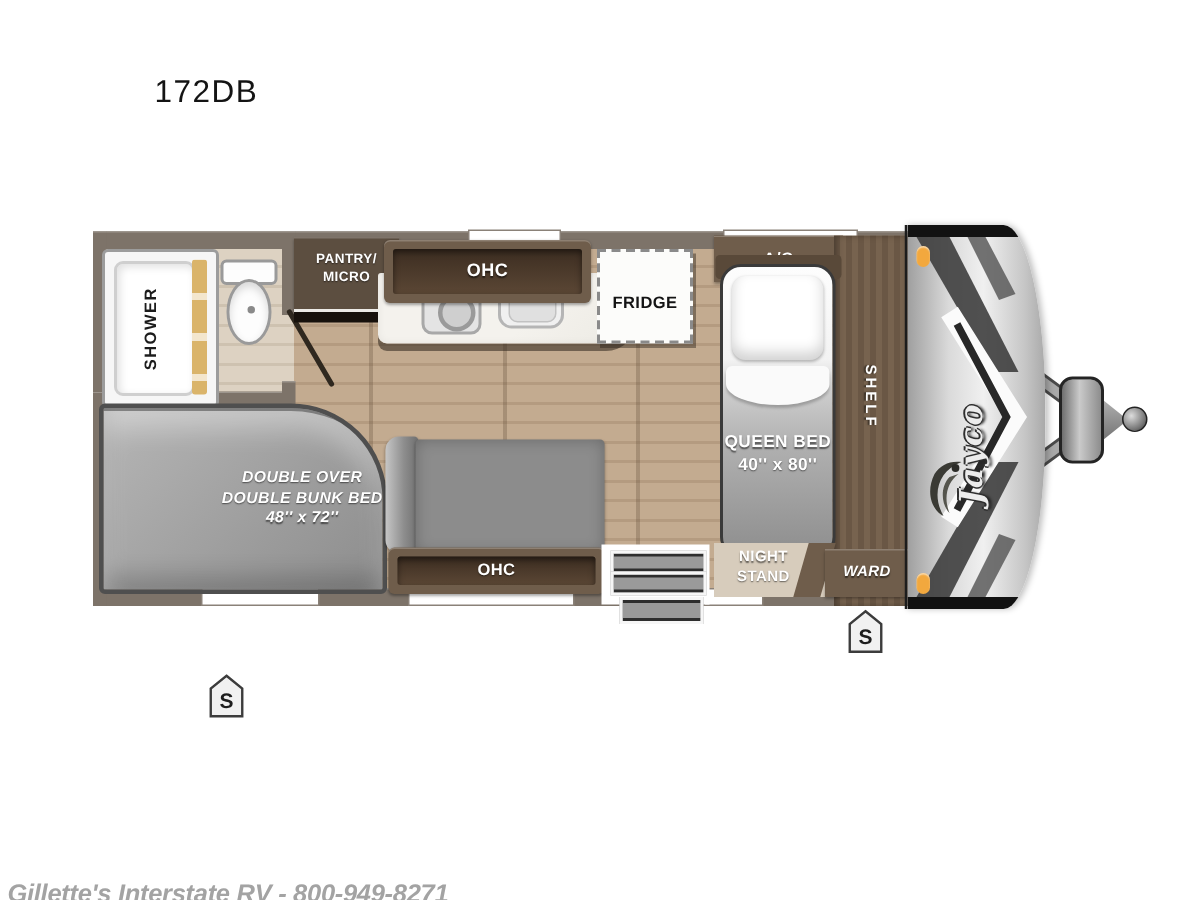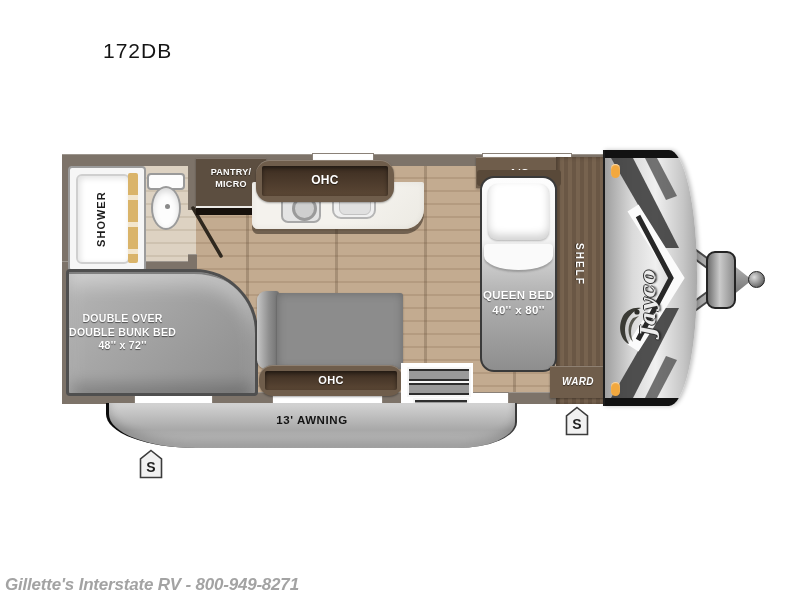--- a/index.html
+++ b/index.html
@@ -3,38 +3,38 @@
 <meta charset="utf-8">
 <style>
   html,body{margin:0;padding:0;background:#fff;}
   #stage{position:relative;width:800px;height:600px;background:#fff;overflow:hidden;
          font-family:"Liberation Sans",sans-serif;}
   .abs{position:absolute;}
   .lbl{position:absolute;color:#fff;font-weight:bold;text-align:center;
        text-shadow:0 1px 1px rgba(0,0,0,.55);white-space:pre-line;line-height:1.3;
        letter-spacing:.3px;}
   .dark-lbl{position:absolute;color:#141414;font-weight:bold;text-align:center;
-       white-space:pre-line;line-height:1.25;letter-spacing:.3px;}
+       white-space:pre-line;line-height:1.25;letter-spacing:.3px;margin-top:11px;}
   .wall{position:absolute;background:#7d7369;box-shadow:inset 0 1px 0 rgba(255,255,255,.25);}
   .win{position:absolute;background:#fff;box-shadow:0 0 0 1px #8a8178;}
   .floor{position:absolute;
      background:
        repeating-linear-gradient(90deg, rgba(90,70,50,0) 0 86px, rgba(90,70,50,.28) 86px 89px),
        repeating-linear-gradient(180deg,#c3ab90 0 11px,#b49b80 11px 13px);}
   .bathfloor{position:absolute;
      background:
        repeating-linear-gradient(90deg, rgba(120,100,80,0) 0 64px, rgba(120,100,80,.22) 64px 66px),
        repeating-linear-gradient(180deg,#ddd2c2 0 11px,#cec2b0 11px 13px);}
-  .cab{position:absolute;background:#6f5d4b;border-radius:14px;
+  .cab{position:absolute;background:#6f5d4b;border-radius:4px;
        box-shadow:inset 0 1px 0 rgba(255,255,255,.22), 0 1px 2px rgba(0,0,0,.35);}
   .ohc-inner{position:absolute;left:6px;right:6px;top:6px;bottom:6px;border-radius:2px;
        background:linear-gradient(180deg,#3c2d21,#5b4735);
        box-shadow:inset 0 2px 4px rgba(0,0,0,.5);
        display:flex;align-items:center;justify-content:center;}
-  .mattress-text{display:flex;align-items:center;justify-content:flex-start;}
+  .mattress-text{display:flex;align-items:center;justify-content:flex-end;font-style:italic;}
   .step{position:absolute;background:#9a9a9a;border:2px solid #f6f6f6;
         box-shadow:inset 0 2px 0 #2e2e2e, inset 0 -2px 0 #2e2e2e;}
   svg{display:block;}
 </style>
 </head>
 <body>
 
 <div id="stage">
 
   <div class="dark-lbl" style="left:103px;top:38px;font-size:21px;font-weight:normal;letter-spacing:1px;">172DB</div>
@@ -86,38 +86,46 @@
   <div class="abs" style="left:332px;top:187px;width:44px;height:32px;background:#f0f0f0;border:2px solid #b5b5b5;border-radius:9px;box-sizing:border-box;">
     <div class="abs" style="left:5px;top:4px;width:30px;height:20px;background:#e0e0e0;border:1px solid #c2c2c2;border-radius:6px;"></div>
   </div>
 
   <div class="cab" style="left:256px;top:160px;width:138px;height:42px;">
     <div class="ohc-inner">
       <div class="lbl" style="position:static;font-size:12px;">OHC</div>
     </div>
   </div>
 
+  <div class="abs" style="left:398px;top:166px;width:64px;height:63px;background:#fcfcfa;border:2px dashed #8a8a8a;box-sizing:border-box;display:flex;align-items:center;justify-content:center;box-shadow:2px 3px 0 rgba(45,36,27,.45);">
+    <div class="dark-lbl" style="position:static;font-size:11px;">FRIDGE</div>
+  </div>
 
   <div class="cab" style="left:476px;top:157px;width:86px;height:31px;border-radius:0;">
     <div class="lbl" style="left:0;top:9px;width:86px;font-size:11px;">A/C</div>
   </div>
 
   <div class="abs" style="left:556px;top:157px;width:50px;height:247px;background:repeating-linear-gradient(90deg,#6a5745 0 4px,#77634f 4px 8px);box-shadow:inset 2px 0 4px rgba(0,0,0,.3);">
     <div class="lbl" style="left:17px;top:86px;font-size:10px;writing-mode:vertical-rl;letter-spacing:2px;">SHELF</div>
   </div>
 
   <div class="abs" style="left:477px;top:170px;width:84px;height:16px;background:#594939;border-radius:3px;"></div>
   <div class="abs" style="left:480px;top:176px;width:77px;height:196px;border-radius:14px;border:2px solid #3a3a3a;box-sizing:border-box;
               background:linear-gradient(180deg,#fdfdfd 0%,#f3f3f3 32%,#cccccc 44%,#b0b0b0 62%,#8e8e8e 100%);">
     <div class="abs" style="left:6px;top:6px;width:61px;height:56px;background:#ffffff;border-radius:9px;box-shadow:inset 0 -5px 9px rgba(0,0,0,.18),0 1px 2px rgba(0,0,0,.25);"></div>
     <div class="abs" style="left:2px;top:66px;width:69px;height:26px;background:#fafafa;border-radius:4px 4px 50% 50%/4px 4px 14px 14px;box-shadow:0 2px 2px rgba(0,0,0,.22);"></div>
     <div class="lbl" style="left:0;top:110px;width:73px;font-size:11.5px;">QUEEN BED
 40'' x 80''</div>
   </div>
 
+  <div class="abs" style="left:476px;top:362px;width:76px;height:36px;background:#d7ccbc;">
+    <div class="lbl" style="left:0;top:3px;width:66px;font-size:10px;">NIGHT
+STAND</div>
+    <div class="abs" style="left:58px;top:0;width:18px;height:36px;background:#6f5d4b;transform:skewX(-16deg);"></div>
+  </div>
   <div class="cab" style="left:550px;top:366px;width:56px;height:32px;border-radius:0;font-style:italic;">
     <div class="lbl" style="left:0;top:9px;width:56px;font-size:10px;">WARD</div>
   </div>
 
   <div class="abs mattress-text" style="left:66px;top:269px;width:192px;height:127px;border:3px solid #4f4f4f;box-sizing:border-box;
               border-radius:4px 64px 4px 4px;
               background:linear-gradient(135deg,#b6b6b6,#9c9c9c 62%,#8d8d8d);
               box-shadow:inset 0 16px 0 -14px rgba(70,70,70,.55), inset 0 14px 18px rgba(255,255,255,.35), inset 0 -10px 14px rgba(0,0,0,.18);">
     <div class="lbl" style="position:static;font-size:10.5px;">DOUBLE OVER
 DOUBLE BUNK BED
@@ -132,26 +140,20 @@
     <div class="ohc-inner">
       <div class="lbl" style="position:static;font-size:11px;">OHC</div>
     </div>
   </div>
 
   <div class="abs" style="left:401px;top:363px;width:72px;height:40px;background:#ffffff;"></div>
   <div class="step" style="left:407px;top:367px;width:60px;height:12px;"></div>
   <div class="step" style="left:407px;top:381px;width:60px;height:12px;"></div>
   <div class="step" style="left:413px;top:398px;width:52px;height:14px;"></div>
 
-  <div class="abs" style="left:106px;top:403px;width:406px;height:45px;
-              background:linear-gradient(180deg,#d4d4d4,#a8a8a8 60%,#bfbfbf);
-              border-left:3px solid #0b0b0b;border-right:2px solid #3b3b3b;
-              border-radius:0 0 60px 90px/0 0 26px 34px;box-shadow:inset 0 -6px 8px rgba(0,0,0,.18);">
-    <div class="dark-lbl" style="left:0;top:10px;width:100%;font-size:11.5px;letter-spacing:.6px;">13' AWNING</div>
-  </div>
 
   <div class="abs" style="left:139px;top:449px;">
     <svg width="24" height="30" viewBox="0 0 24 30">
       <path d="M12 1.5 L22.5 10 V28.5 H1.5 V10 Z" fill="#f1f1f1" stroke="#3c3c3c" stroke-width="1.6"></path>
       <text x="12" y="23" text-anchor="middle" font-size="14" font-weight="bold" fill="#1e1e1e" font-family="Liberation Sans, sans-serif">S</text>
     </svg>
   </div>
   <div class="abs" style="left:565px;top:406px;">
     <svg width="24" height="30" viewBox="0 0 24 30">
       <path d="M12 1.5 L22.5 10 V28.5 H1.5 V10 Z" fill="#f1f1f1" stroke="#3c3c3c" stroke-width="1.6"></path>

